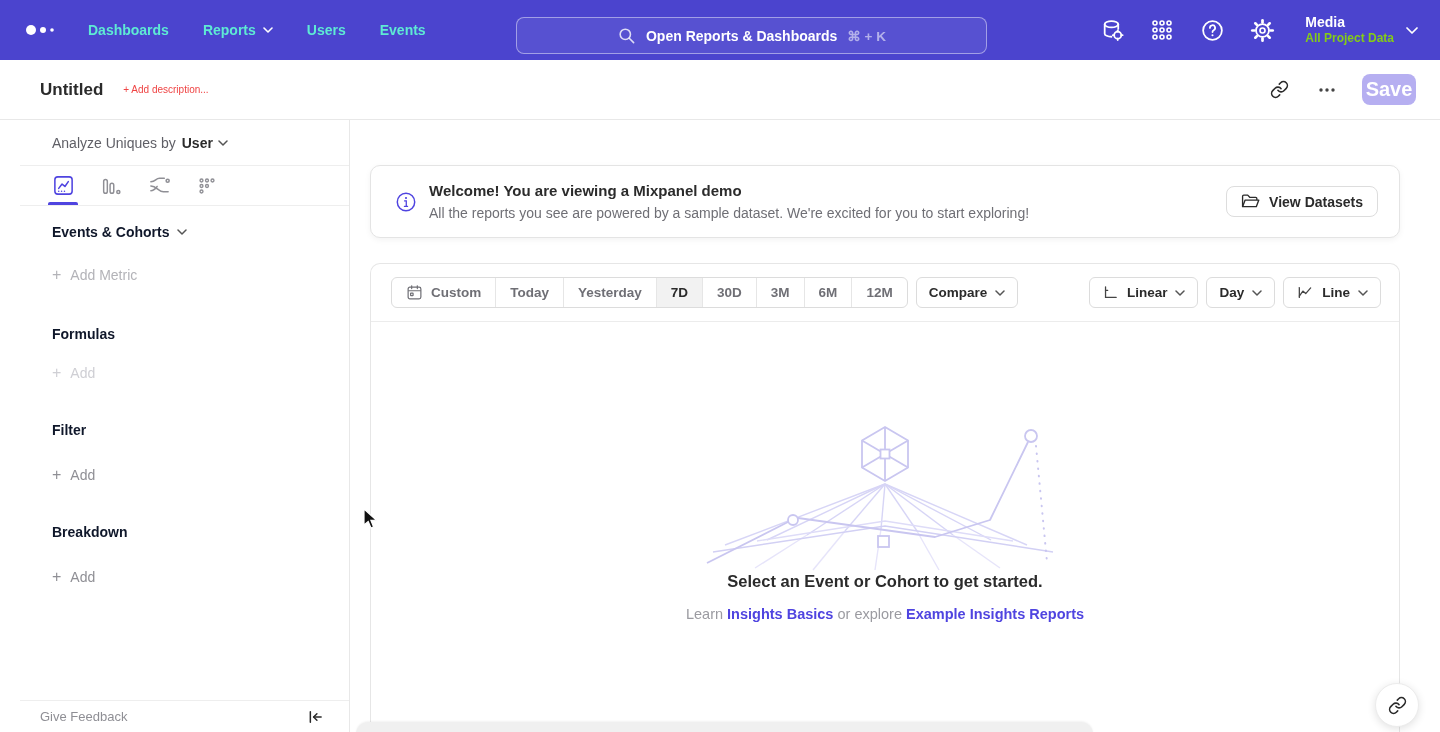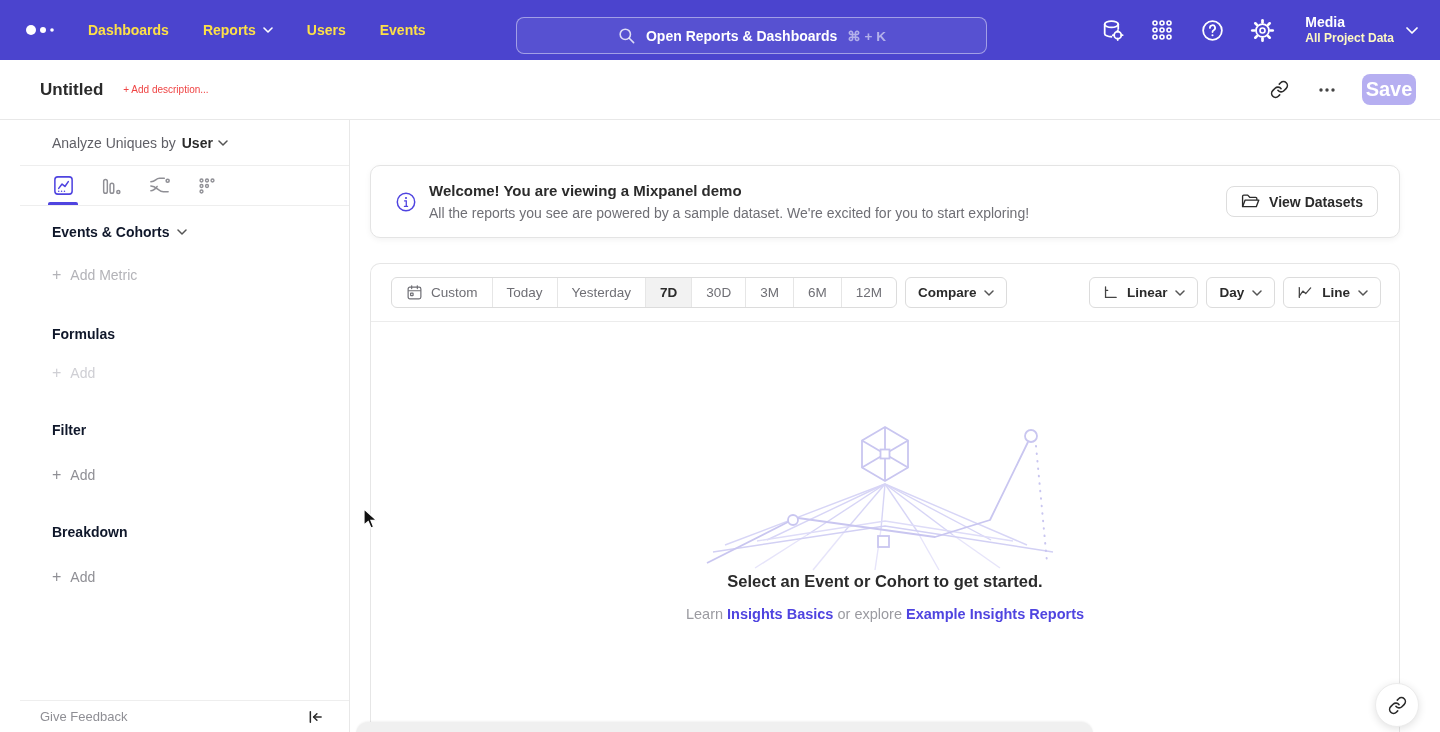--- a/index.html
+++ b/index.html
@@ -5,35 +5,35 @@
   * { margin:0; padding:0; box-sizing:border-box; }
   html,body { width:1440px; height:732px; overflow:hidden; background:#fff;
               font-family:"Liberation Sans", sans-serif; }
   .page { position:relative; width:1440px; height:732px; background:#fff; }
 
   
   .topnav { position:absolute; left:0; top:0; width:1440px; height:60px;
             background:#4b44ce; display:flex; align-items:center; z-index:30; }
   .logo { margin-left:24px; display:flex; align-items:center; gap:4px; }
   .nav-items { display:flex; align-items:center; gap:34px; margin-left:30px; }
-  .nav-item { color:#fde047; font-size:14px; font-weight:700; cursor:pointer;
+  .nav-item { color:#5eead4; font-size:14px; font-weight:700; cursor:pointer;
               display:flex; align-items:center; gap:7px; }
   .searchbar { position:absolute; left:516px; top:17px; width:471px; height:37px;
                border:1px solid rgba(255,255,255,0.45); border-radius:8px;
                background:rgba(255,255,255,0.07); display:flex; align-items:center;
                justify-content:center; gap:10px; cursor:text; }
   .searchbar .ph { color:#fff; font-size:14px; font-weight:700; }
   .searchbar .kbd { color:rgba(255,255,255,0.55); font-size:13.5px; font-weight:600; }
   .nav-right { position:absolute; right:22px; top:0; height:60px;
                display:flex; align-items:center; gap:24px; }
   .nav-icon { width:26px; height:26px; display:flex; align-items:center;
               justify-content:center; cursor:pointer; }
   .project { display:flex; align-items:center; gap:12px; cursor:pointer; margin-left:6px; }
   .project .pname { color:#fff; font-size:14px; font-weight:700; line-height:17px; }
-  .project .pscope { color:#fef9c3; font-size:12px; font-weight:700; line-height:15px; }
+  .project .pscope { color:#84cc16; font-size:12px; font-weight:700; line-height:15px; }
 
   
   .toolbar { position:absolute; left:0; top:60px; width:1440px; height:60px;
              background:#fff; border-bottom:1px solid #e8e8e8; display:flex;
              align-items:center; z-index:20; }
   .rpt-title { margin-left:40px; font-size:17px; font-weight:700; color:#2b2b2b; cursor:text; }
   .rpt-desc { margin-left:20px; font-size:10px; color:#ef4444; cursor:text; }
   .toolbar-right { position:absolute; right:24px; display:flex; align-items:center; gap:22px; }
   .icon-btn { width:26px; height:26px; display:flex; align-items:center;
               justify-content:center; cursor:pointer; }
@@ -87,21 +87,21 @@
 
   .card { position:absolute; left:370px; top:263px; width:1030px; height:469px;
           background:#fff; border:1px solid #e6e6e6; border-bottom:none;
           border-radius:10px 10px 0 0; z-index:4; }
   .card-header { height:58px; border-bottom:1px solid #ececec; display:flex;
                  align-items:center; padding:0 18px 0 20px; }
   .seg { display:flex; align-items:stretch; height:31px; border:1px solid #dcdcdc;
          border-radius:6px; overflow:hidden; background:#fff; }
   .seg-item { display:flex; align-items:center; gap:8px; padding:0 14px;
               font-size:13.5px; color:#6f6f75; border-left:1px solid #e6e6e6;
-              cursor:pointer; white-space:nowrap; }
+              cursor:pointer; white-space:nowrap;font-weight:bold; }
   .seg-item:first-child { border-left:none; }
   .seg-item.selected { background:#f2f2f2; color:#2b2b2b; font-weight:700; }
   .ctl-btn { height:31px; border:1px solid #dcdcdc; border-radius:6px; background:#fff;
              display:flex; align-items:center; gap:8px; padding:0 12px;
              font-size:13.5px; color:#2b2b2b; font-weight:600; cursor:pointer;
              white-space:nowrap; }
   .compare { margin-left:8px; }
   .hdr-right { margin-left:auto; display:flex; align-items:center; gap:8px; }
 
   .card-body { display:flex; flex-direction:column; align-items:center; }

